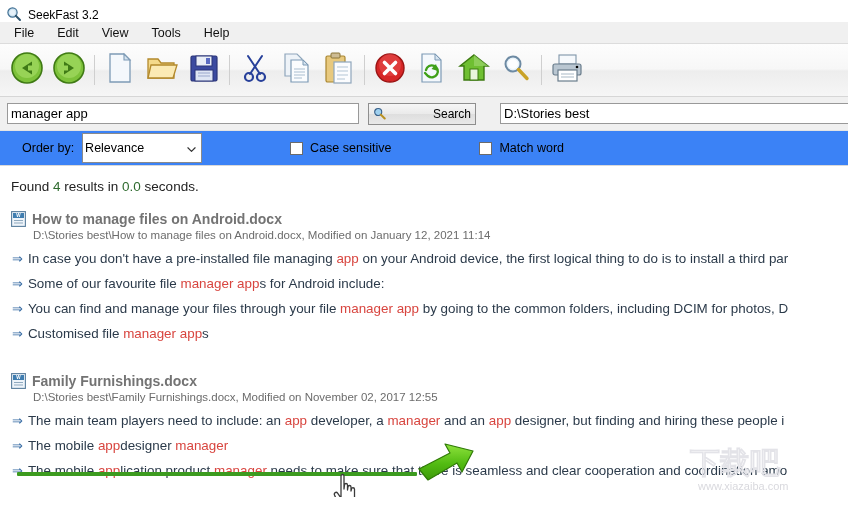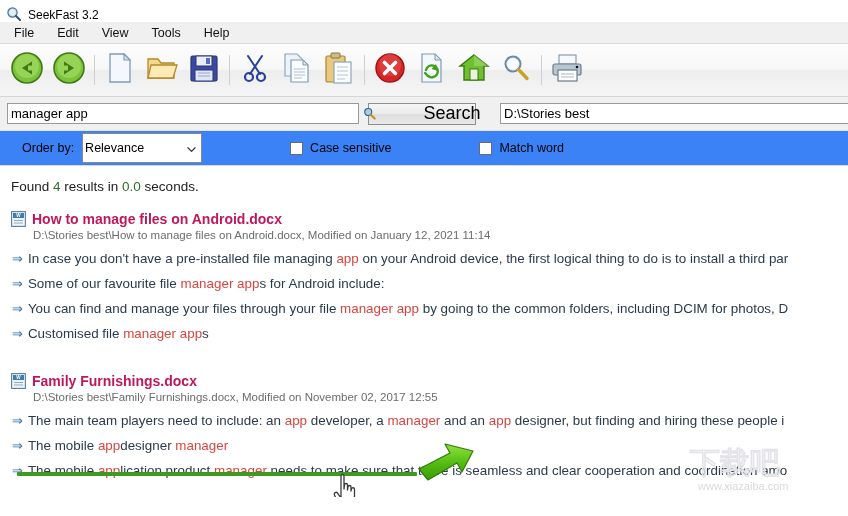--- a/index.html
+++ b/index.html
@@ -98,21 +98,21 @@
     padding: 0 3px;
     box-sizing: border-box;
     outline: none;
   }
   .search-btn {
     margin-left: 9px;
     width: 108px; height: 22px;
     border: 1px solid #8e8e8e;
     background: linear-gradient(to bottom,#f6f6f6 0%, #eaeaea 50%, #dedede 51%, #e9e9e9 100%);
     display: flex; align-items: center; justify-content: center;
-    font-size: 18px;
+    font-size: 12px;
     color: #000000;
     box-sizing: border-box;
     cursor: default;
     gap: 41px;
   }
   .search-btn .mg { margin-right: 6px; display:flex; }
   .path-input {
     position: absolute;
     left: 500px; top: 103px;
     width: 360px; height: 21px;
@@ -185,21 +185,21 @@
     margin-bottom: 16px;
     white-space: nowrap;
   }
   .found-line .num { color: #2f6b2f; }
 
   .result-block { margin-bottom: 4px; }
   .res-title {
     display: flex; align-items: center;
     font-size: 14px;
     font-weight: bold;
-    color: #be185d;
+    color: #737373;
     white-space: nowrap;
     line-height: 18px;
   }
   .doc-icon { width: 15px; height: 16px; margin-right: 6px; flex: none; }
   .res-path {
     font-size: 11.5px;
     color: #6c6c6c;
     margin: 1px 0 5px 22px;
     white-space: nowrap;
   }

